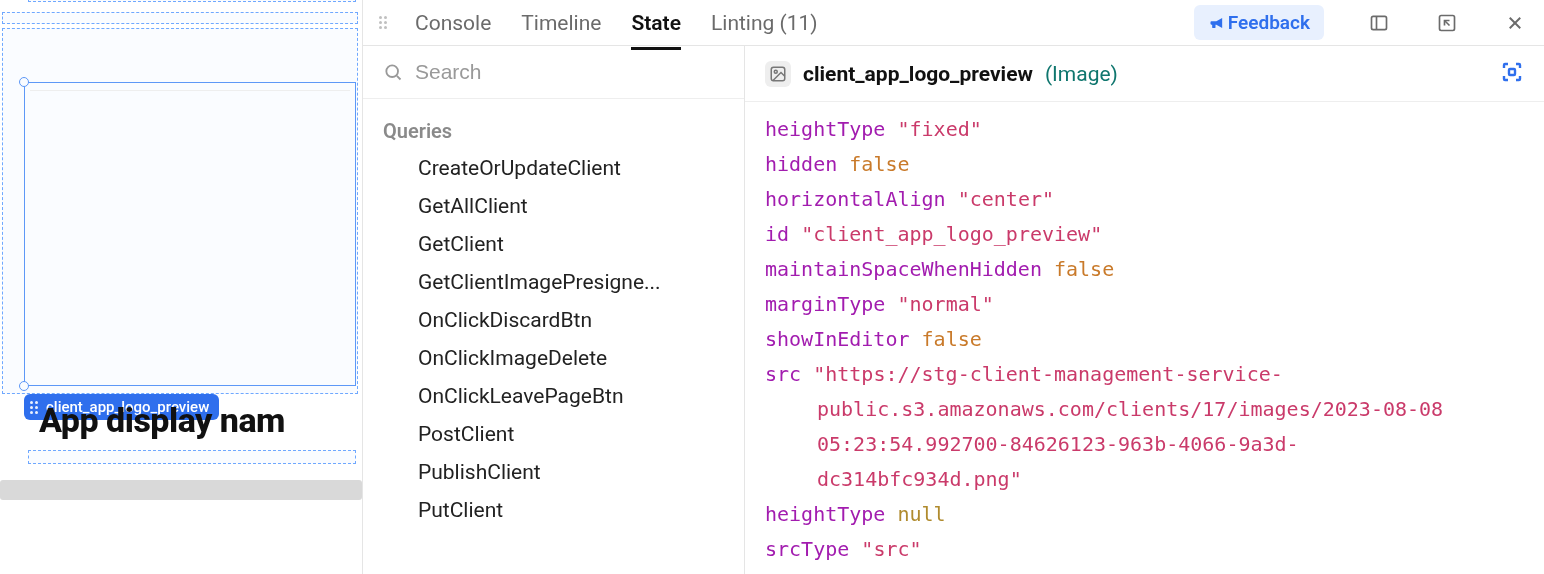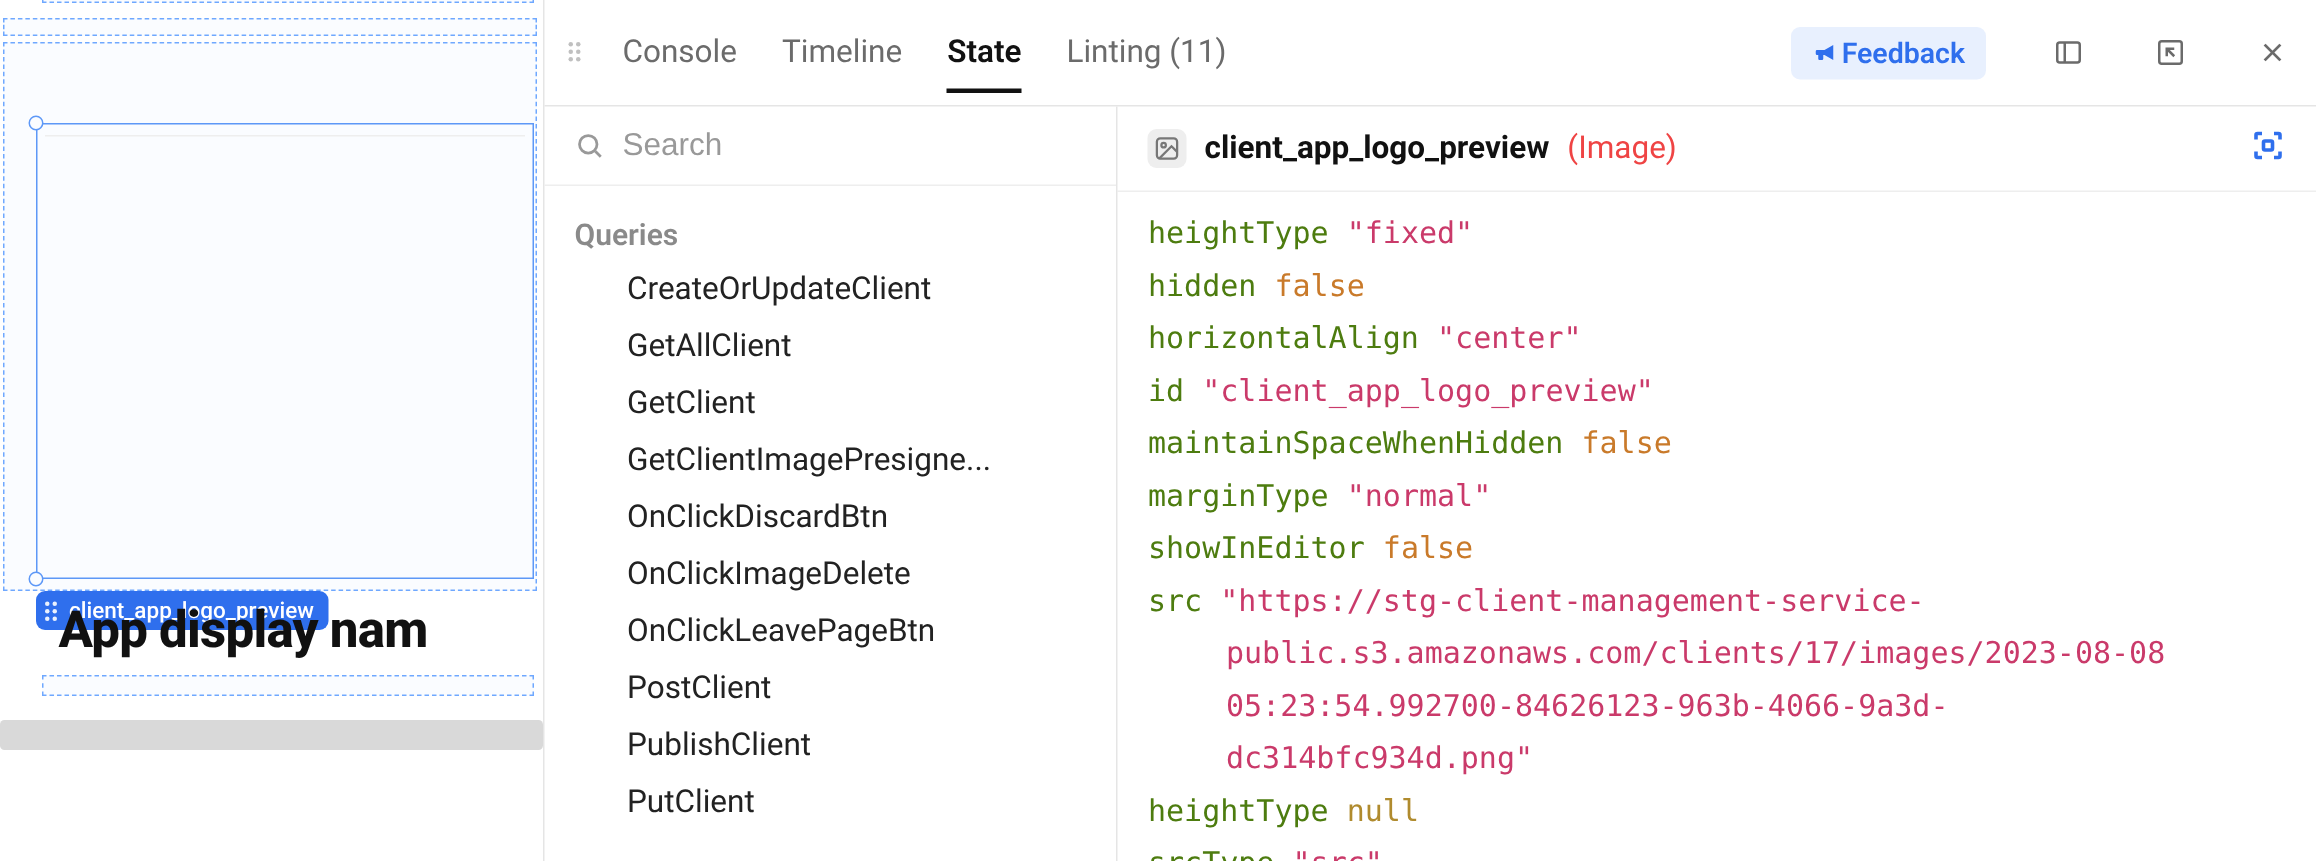--- a/index.html
+++ b/index.html
@@ -82,21 +82,21 @@
   
   .devtools {
     flex: 1;
     display: flex;
     flex-direction: column;
     border-left: 1px solid #e5e5e5;
     height: 100%;
     min-width: 0;
   }
   .tabbar {
-    height: 71px;
+    height: 46px;
     display: flex;
     align-items: center;
     padding: 0 16px;
     gap: 30px;
     border-bottom: 1px solid #e5e5e5;
   }
   .drag-handle {
     width: 14px; height: 14px;
     display: grid;
     grid-template-columns: repeat(2,3px);
@@ -214,35 +214,35 @@
     width:26px;height:26px;
     border-radius:6px;
     background:#eee;
     display:flex;align-items:center;justify-content:center;
     color:#777;
   }
   .detail-title{
     font-size:21px; font-weight:700; color:#111;
   }
   .detail-type{
-    font-size:21px; color:#ef4444;
+    font-size:21px; color:#0f766e;
   }
   .detail-header-spacer{flex:1;}
   .expand-icon{color:#2f6fed;cursor:pointer;}
 
   .props {
     flex:1;
     overflow:auto;
     padding: 10px 20px;
     font-family: ui-monospace, SFMono-Regular, Menlo, Consolas, monospace;
     font-size: 20px;
     line-height: 1.75;
   }
   .prop-row{display:block;}
-  .prop-key{color:#4d7c0f;}
+  .prop-key{color:#a21caf;}
   .prop-str{color:#ca3a6a;}
   .prop-bool{color:#c97a2a;}
   .prop-null{color:#b08b2e;}
   .prop-continue{padding-left:52px; display:block;}
 </style>
 </head>
 <body>
 
 <div class="canvas-area">
   <div class="dashed-box" style="left:28px; top:-12px; width:328px; height:14px;"></div>

